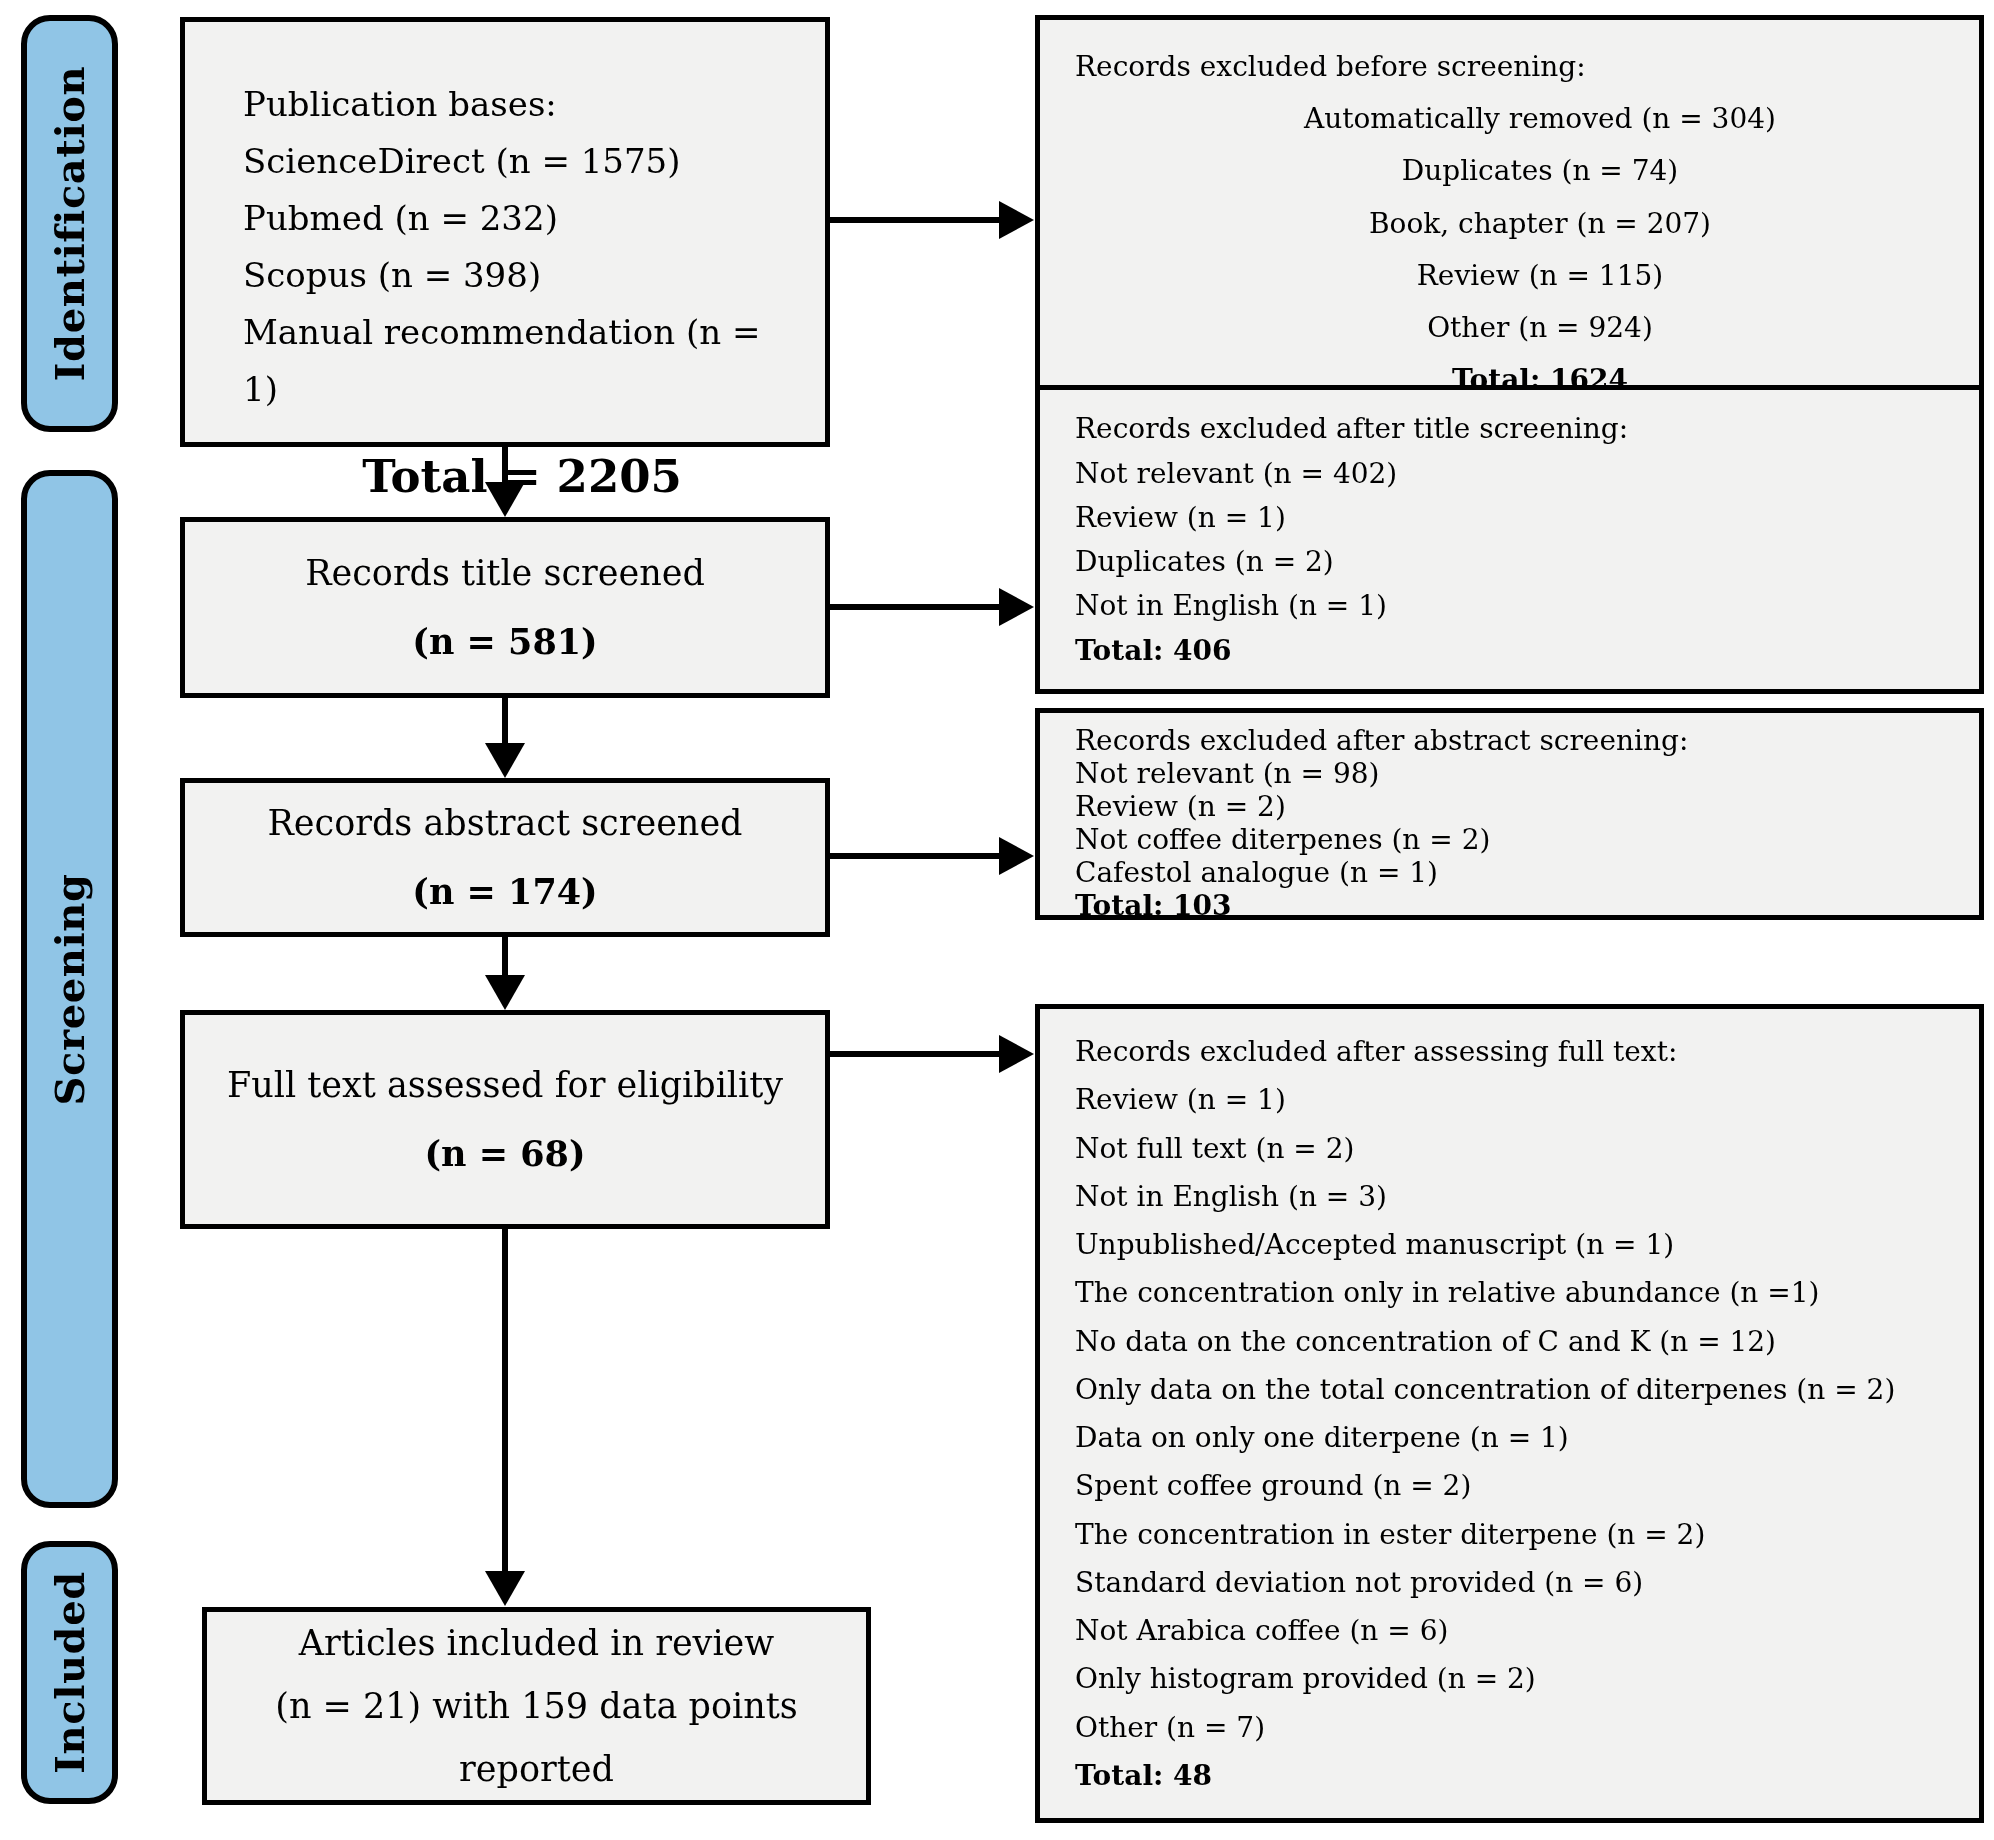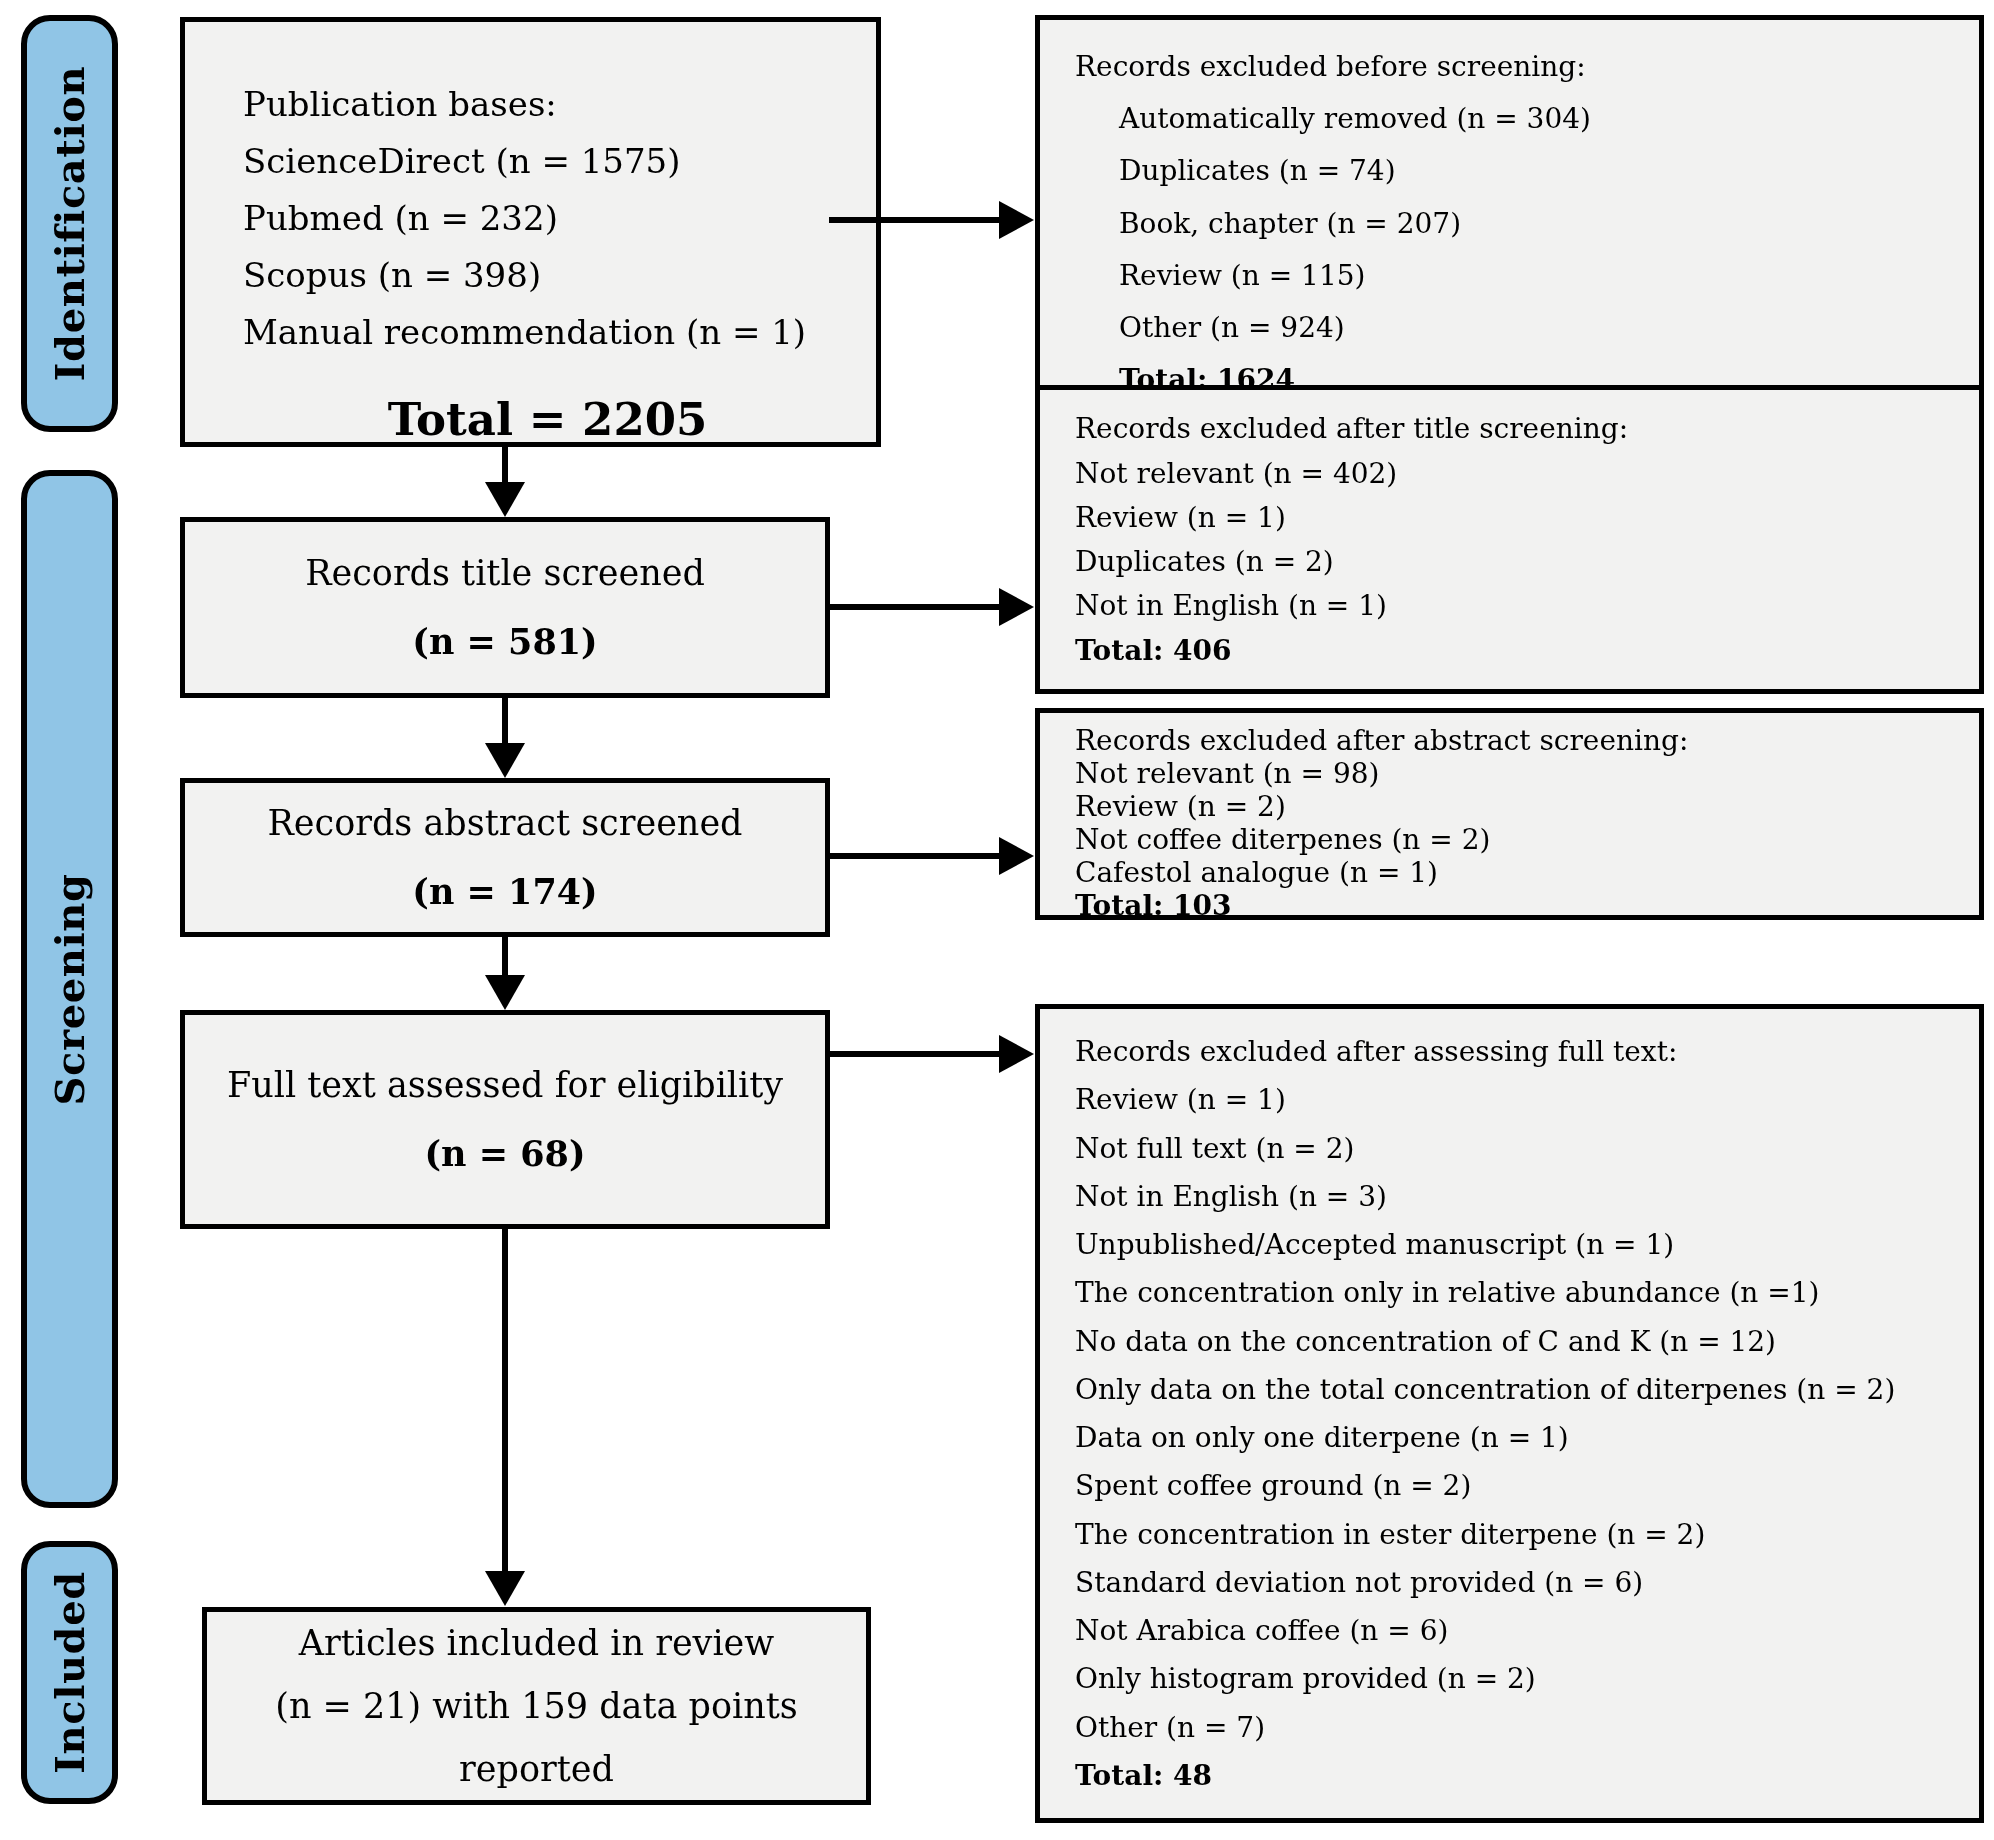--- a/index.html
+++ b/index.html
@@ -33,21 +33,21 @@
   #stage-included{top:1541px;height:263px;}
 
   
   .box{
     position:absolute;
     background:var(--box-fill);
     border:5.5px solid var(--line);
   }
 
   
-  #box-publication-bases{left:180px;top:17px;width:701px;height:430px;
+  #box-publication-bases{left:180px;top:17px;width:650px;height:430px;
     padding:54px 24px 0 58px;font-size:34px;line-height:57px;}
   #box-publication-bases .total-line{
     text-align:center;font-weight:bold;font-size:45px;margin-top:30px;width:100%;
   }
   .center-box{
     left:180px;width:650px;
     display:flex;flex-direction:column;align-items:center;justify-content:center;
     text-align:center;font-size:35px;gap:28px;
   }
   #box-title-screened{top:517px;height:181px;}
@@ -63,21 +63,21 @@
     left:1035px;width:949px;
     display:flex;flex-direction:column;justify-content:space-evenly;
     font-size:28px;
     padding:11px 18px 11px 35px;
   }
   .rbox div{white-space:nowrap;}
   #box-excluded-before{top:15px;height:416px;}
   #box-excluded-title{top:385px;height:309px;}
   #box-excluded-abstract{top:708px;height:212px;}
   #box-excluded-fulltext{top:1004px;height:819px;}
-  .indent{padding-left:44px;}
+  .indent{padding-left:44px;text-align:center;}
   .total{font-weight:bold;}
 
   
   .varrow{position:absolute;left:484px;width:41px;}
   .varrow .shaft{position:absolute;left:17.6px;top:0;width:6px;background:var(--line);}
   .varrow .head{
     position:absolute;left:0.6px;bottom:0;width:0;height:0;
     border-left:20px solid transparent;border-right:20px solid transparent;
     border-top:35px solid var(--line);
   }

